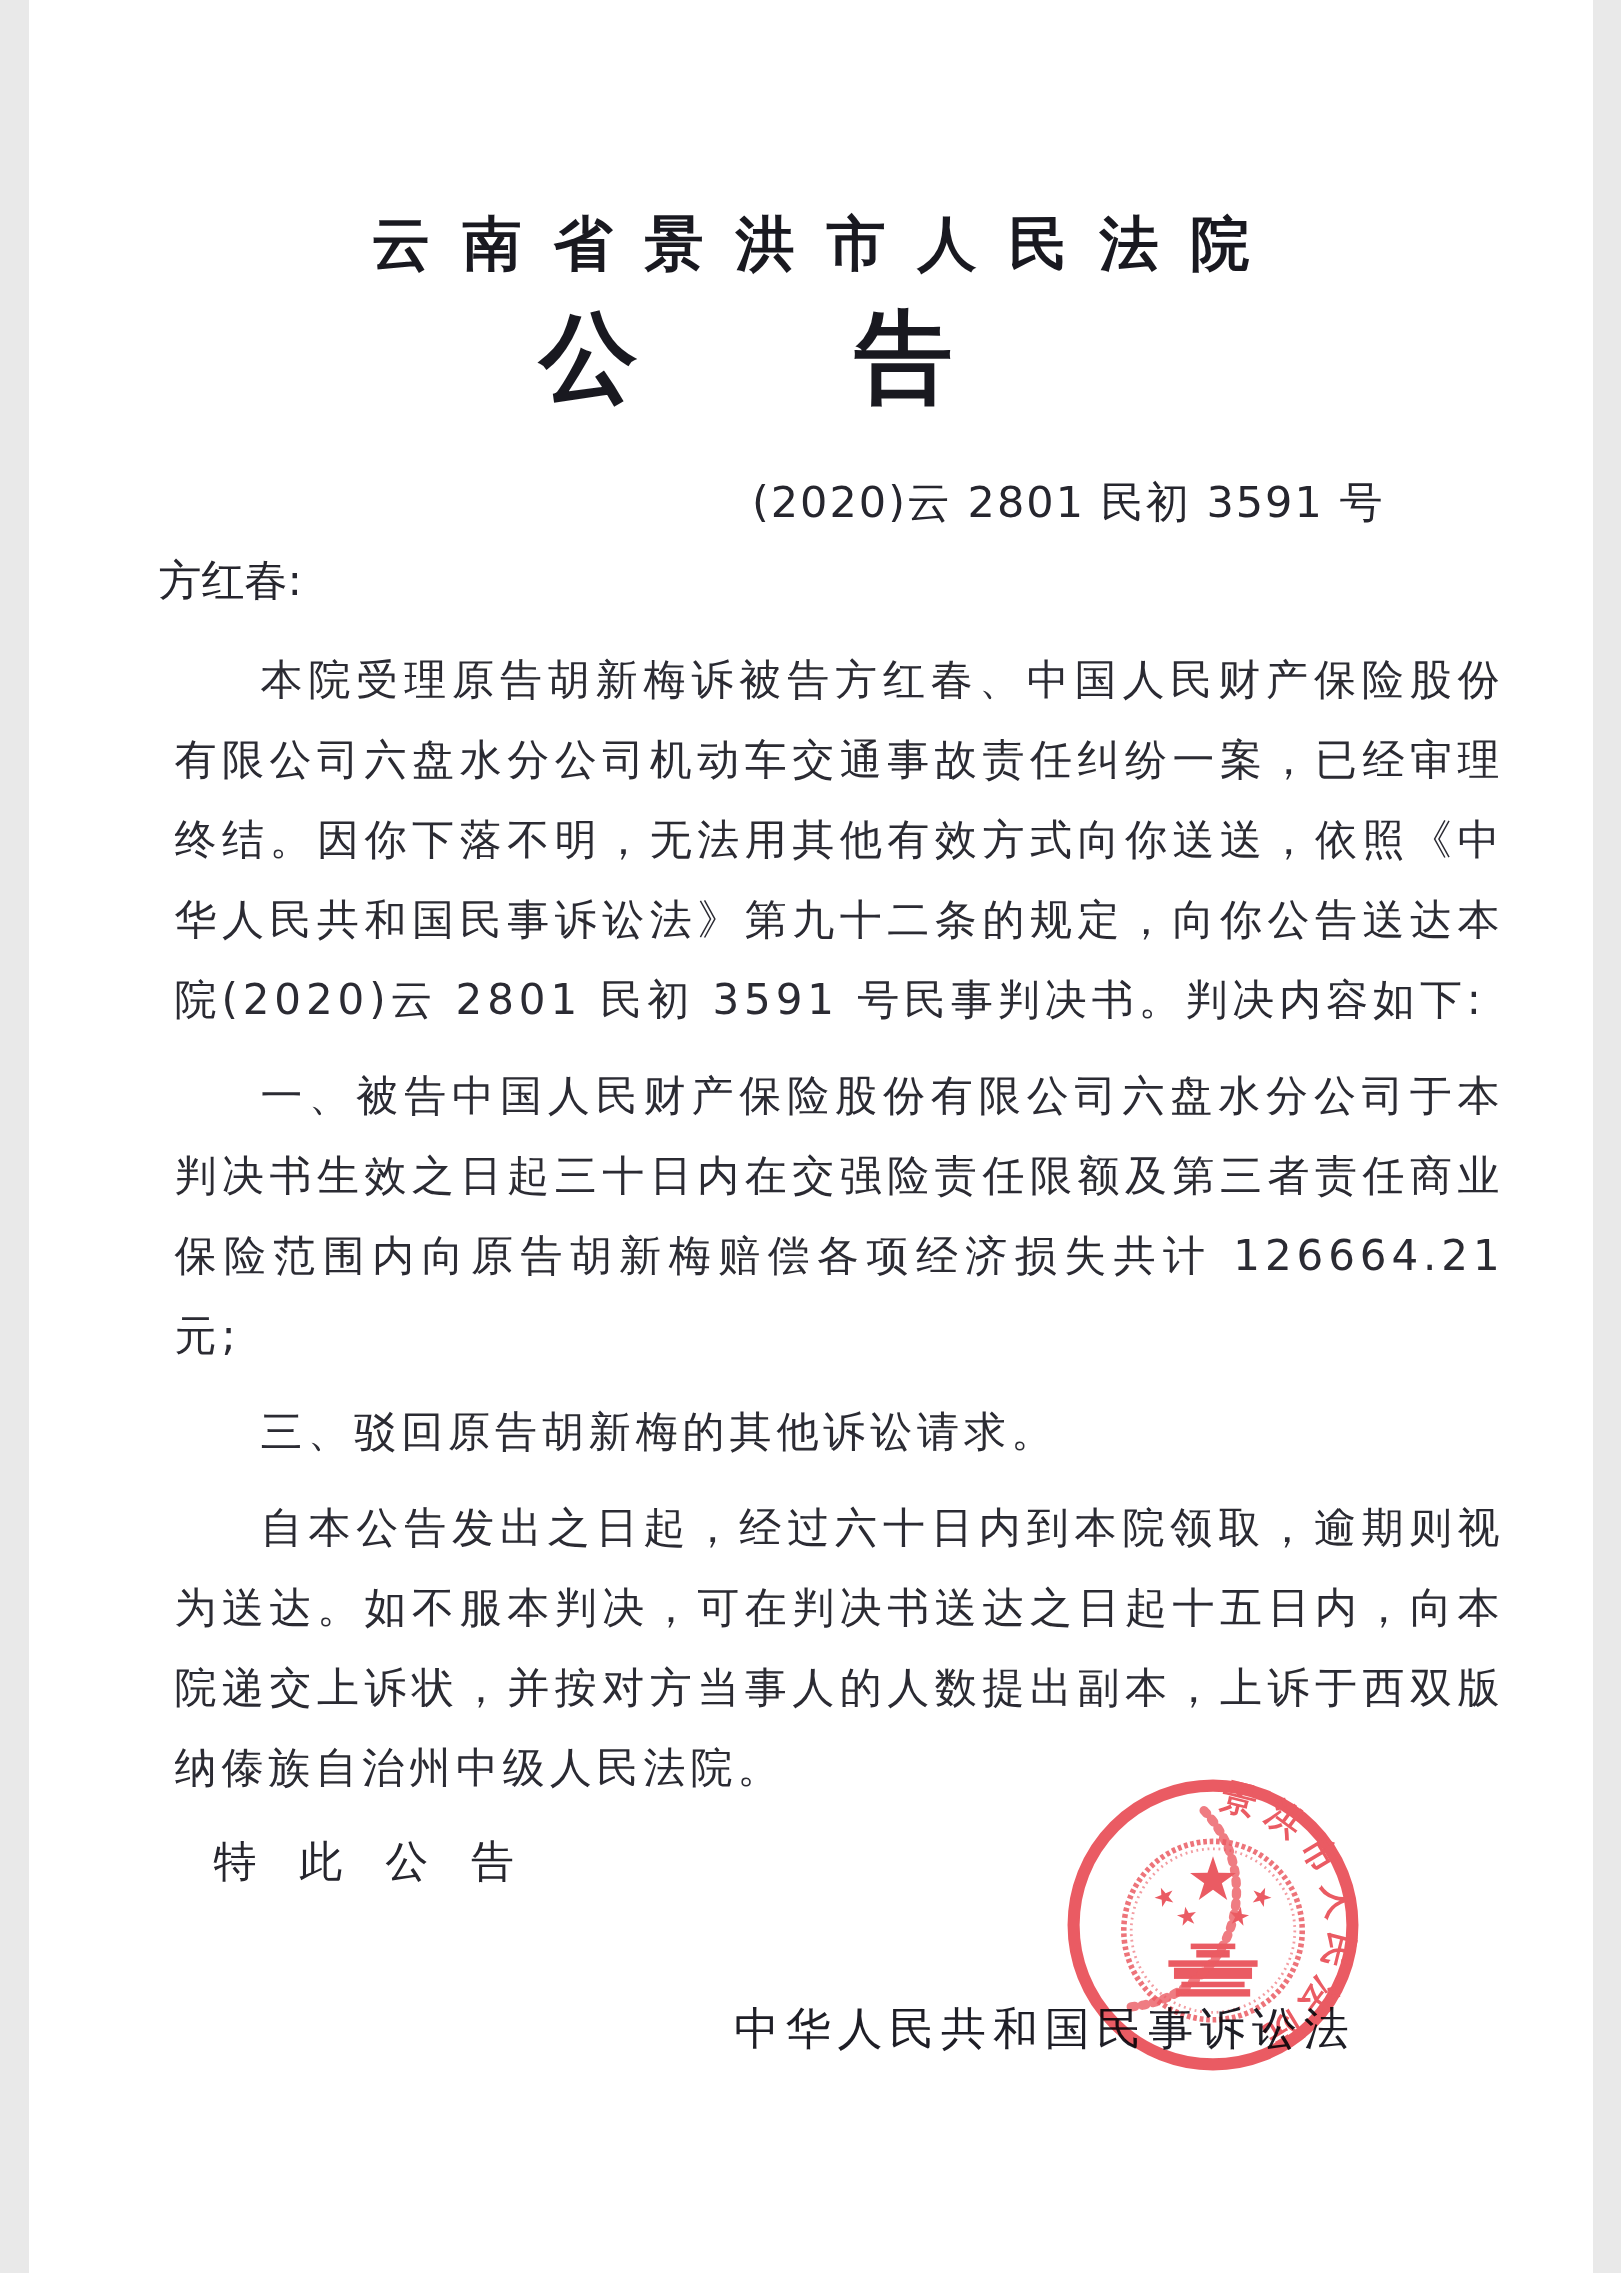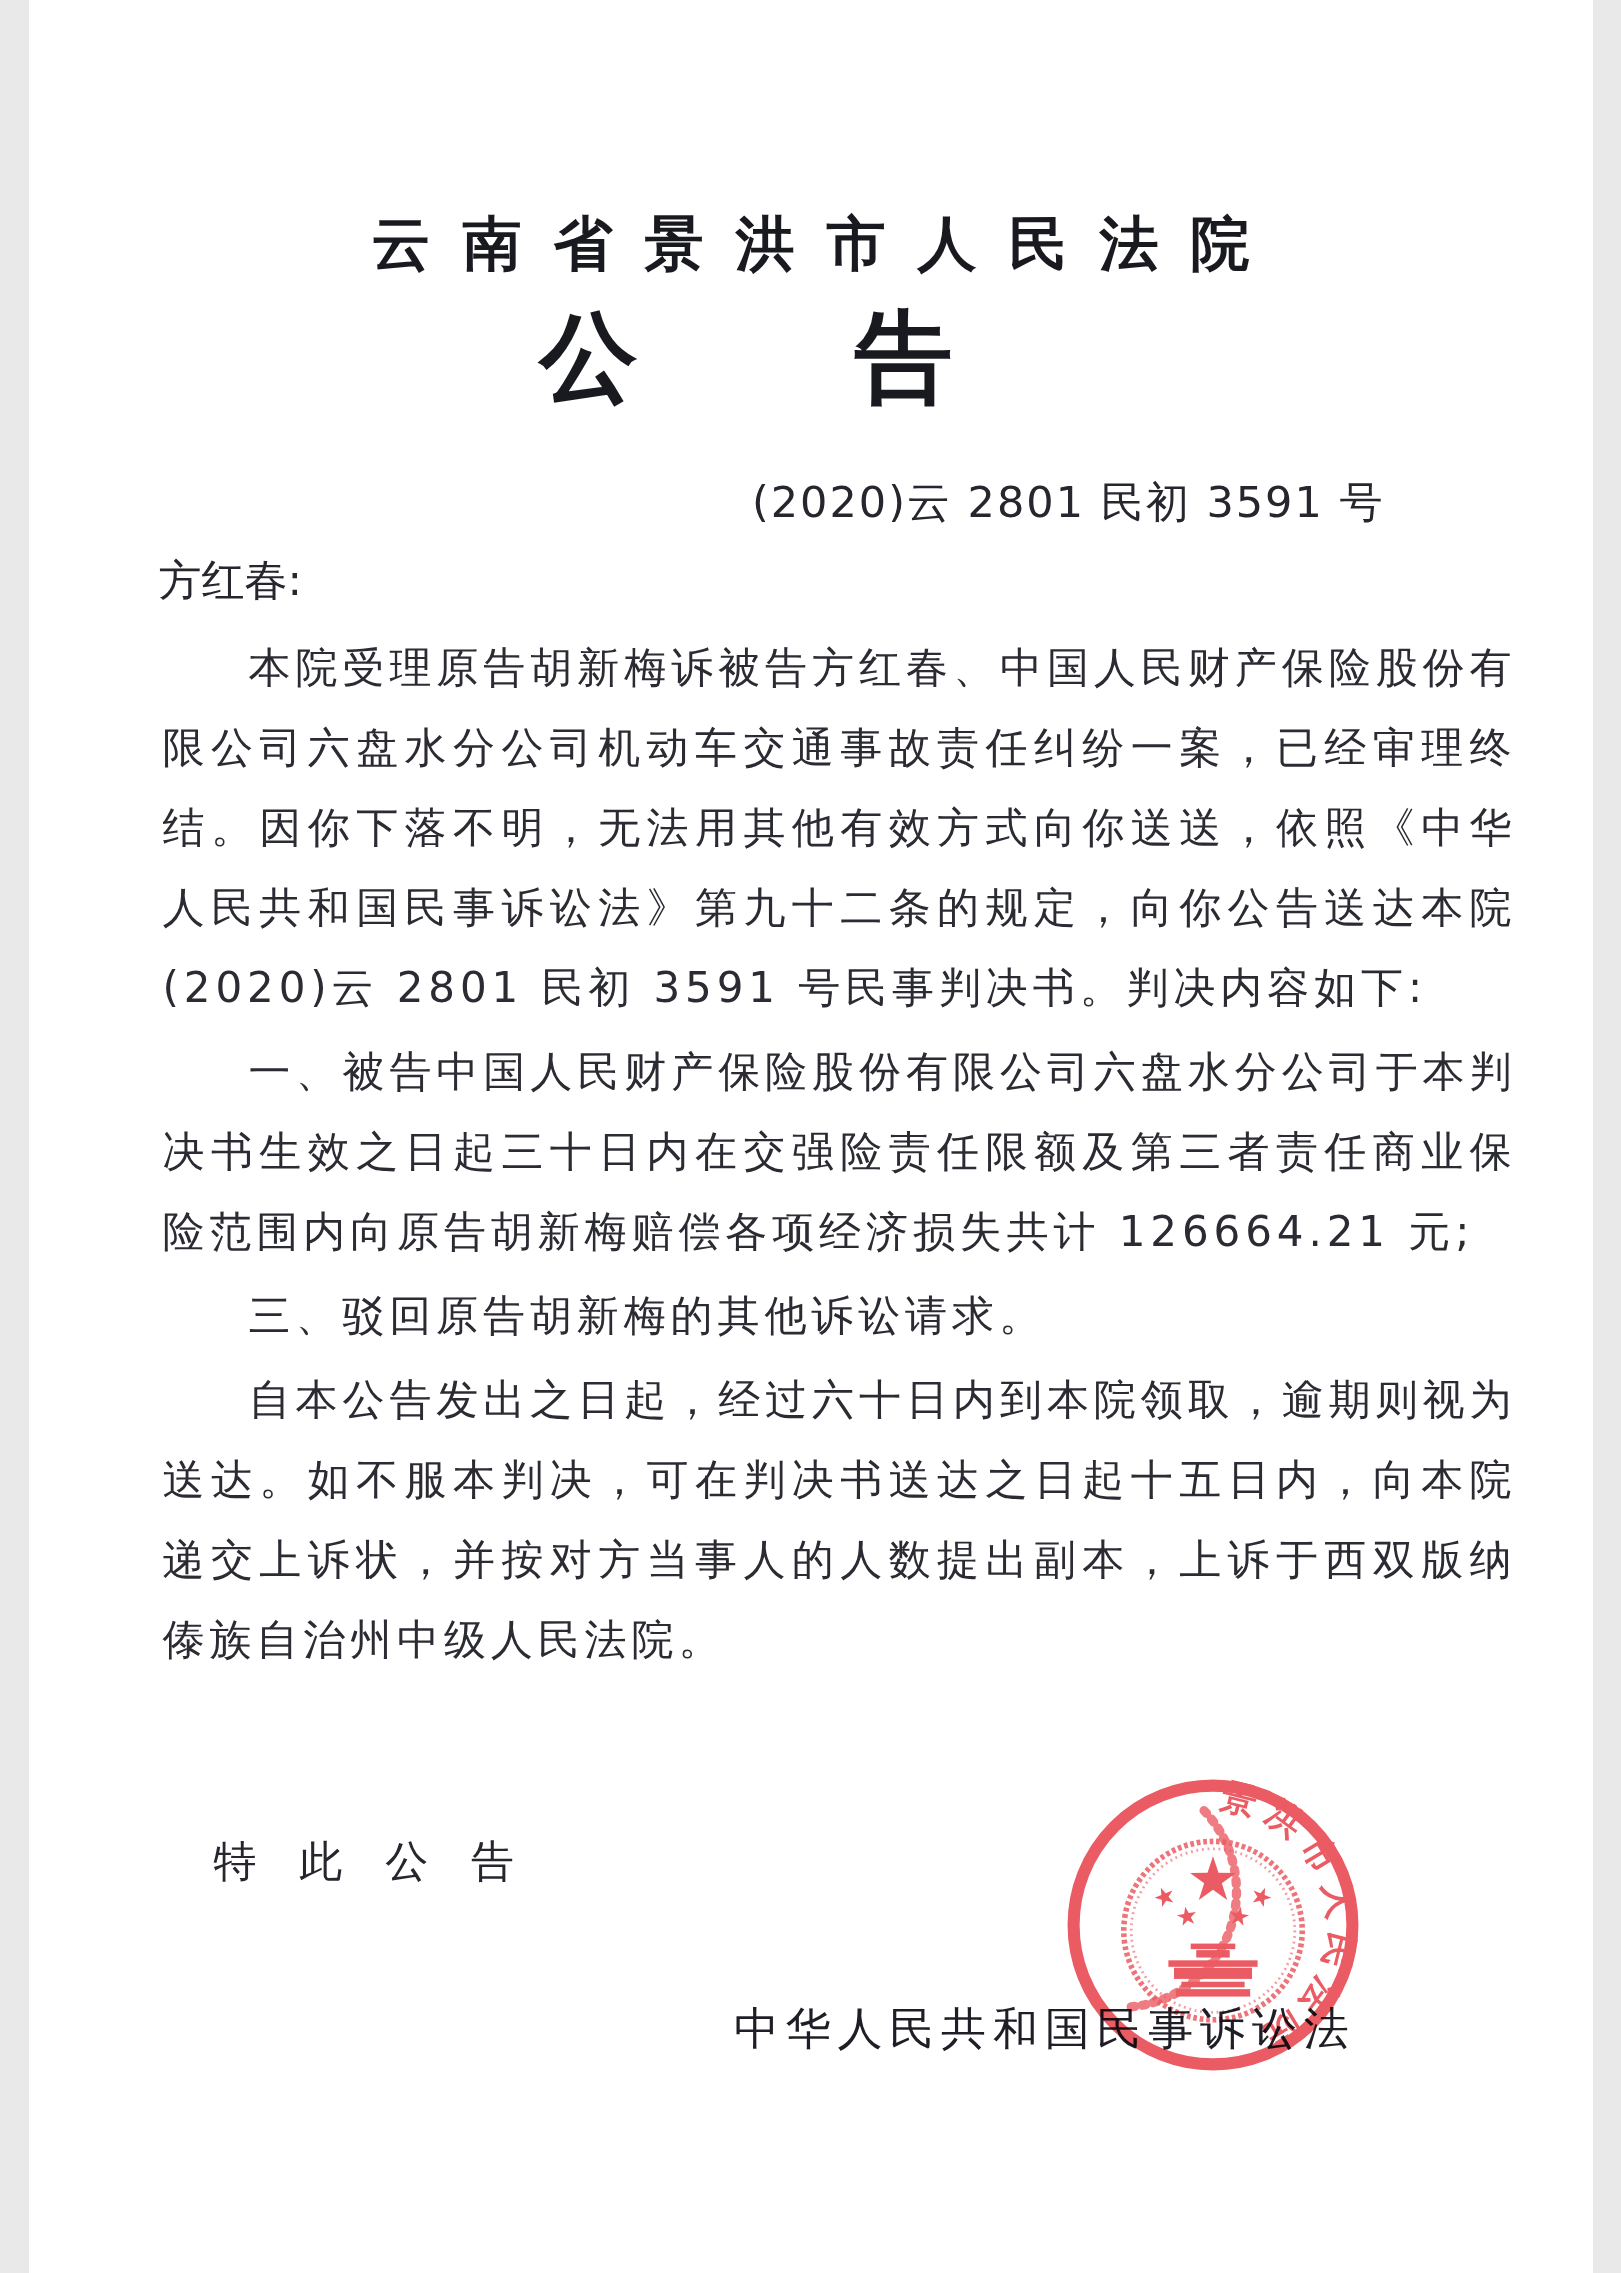--- a/index.html
+++ b/index.html
@@ -36,21 +36,21 @@
   .addressee{
     position:absolute;top:552px;left:130px;
     font-size:43px;color:#26262e;
   }
   .body-text{
     position:absolute;top:624px;left:130px;width:1362px;
     font-size:42px;line-height:80px;letter-spacing:4.9px;
     text-align:justify;color:#2b2b33;
     z-index:2;
   }
-  .body-text p{margin:4px;text-indent:86px;}
+  .body-text p{margin:16px;text-indent:86px;}
   .closing{
     position:absolute;top:1833px;left:185px;
     font-size:43px;letter-spacing:14.6px;color:#26262e;
     z-index:2;
     text-align:right;
   }
   .date{
     position:absolute;top:1999px;right:237px;
     font-size:45px;letter-spacing:6.8px;color:#1e1e26;
     z-index:4;mix-blend-mode:multiply;

